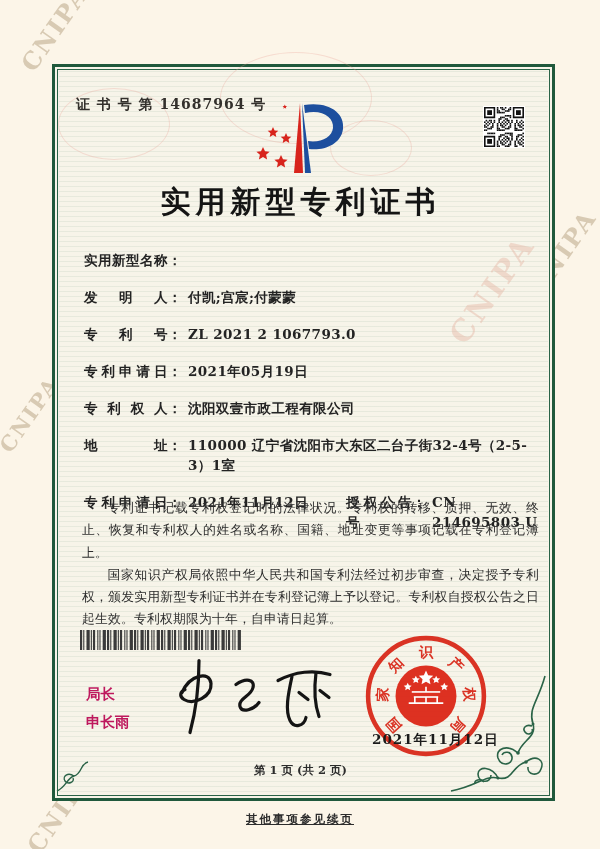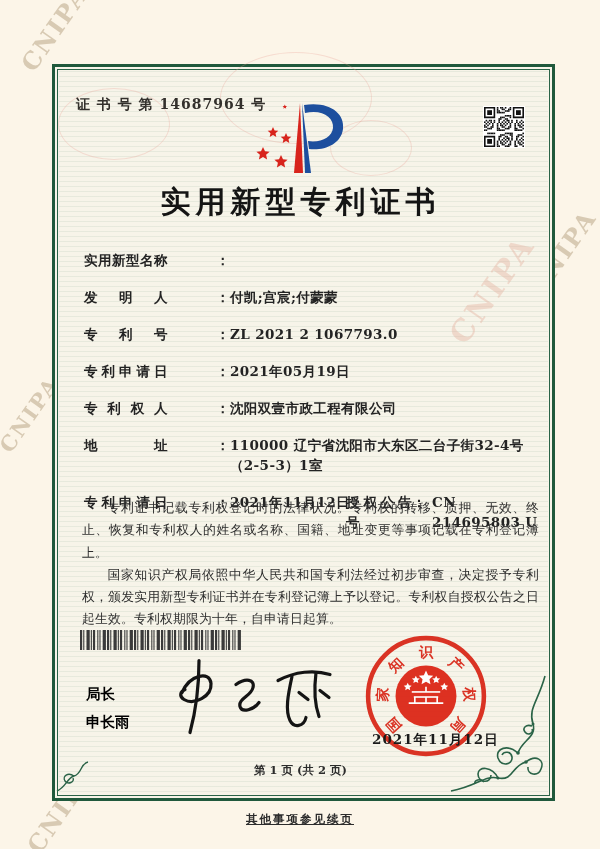--- a/index.html
+++ b/index.html
@@ -37,39 +37,39 @@
            font-weight:600;letter-spacing:1px;}
   .qr{position:absolute;left:483px;top:106px;width:40px;height:40px;background:#fff;padding:1px;}
   .logo{position:absolute;left:243px;top:99px;width:122px;height:80px;}
   .title{position:absolute;left:52px;top:182px;width:497px;text-align:center;
          font-size:30px;font-weight:700;color:#141414;letter-spacing:5px;}
 
   
   .fields{position:absolute;left:84px;top:250px;width:452px;font-size:13.5px;
           color:#232323;font-weight:600;letter-spacing:.4px;}
   .frow{display:flex;align-items:flex-start;margin-bottom:17px;line-height:20px;}
-  .lblwrap{flex:0 0 104px;display:flex;gap:48px;}
+  .lblwrap{flex:0 0 104px;display:flex;}
   .lbl{display:inline-block;width:84px;text-align:justify;text-align-last:justify;}
   .colon{display:inline-block;}
   .val{flex:1;}
   .val-addr{max-width:352px;}
   .cols{position:relative;}
   .pair2{position:absolute;left:234px;top:0;display:flex;}
   .pair2 .lbl{width:84px;margin-left:28px;}
 
   
   .paras{position:absolute;left:82px;top:497px;width:457px;font-size:12.8px;
          line-height:1.74;color:#2d2d2d;text-align:justify;font-weight:500;
          letter-spacing:.2px;}
   .paras p{margin:0;text-indent:2em;}
 
   
   .barcode{position:absolute;left:80px;top:630px;width:162px;height:20px;}
   .sig-block{position:absolute;left:86px;top:680px;font-size:14.5px;font-weight:700;
-             color:#000000;line-height:28px;}
+             color:#be185d;line-height:28px;}
   .sig-script{position:absolute;left:152px;top:652px;width:200px;height:90px;}
 
   .seal{position:absolute;left:362px;top:632px;width:128px;height:128px;opacity:.95;}
   .seal-char{fill:#d9291a;font-size:14px;font-weight:700;font-family:"DejaVu Serif",serif;}
   .seal-date{position:absolute;left:372px;top:731px;font-size:13.5px;font-weight:600;
              color:#1b1b1b;letter-spacing:1px;z-index:5;}
 
   .page-no{position:absolute;left:52px;top:763px;width:497px;text-align:center;
            font-size:11.5px;color:#2c2c2c;font-weight:600;}
   .footer-note{position:absolute;left:0;top:812px;width:600px;text-align:center;

